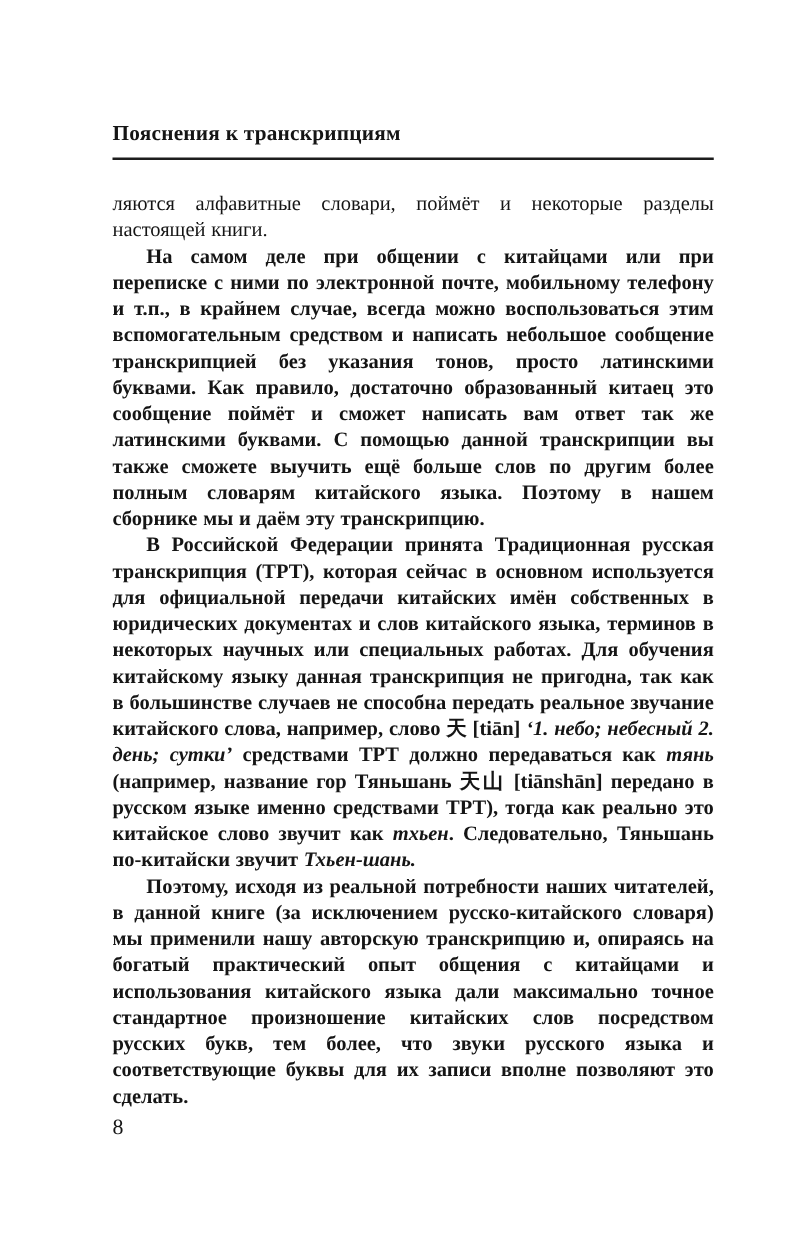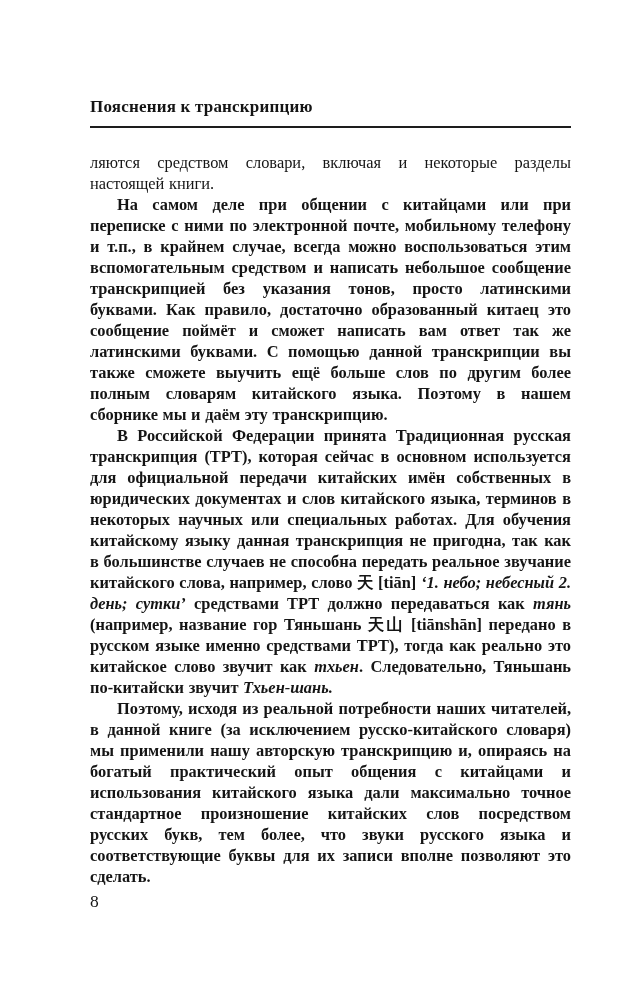--- a/index.html
+++ b/index.html
@@ -54,22 +54,22 @@
     left: 90px;
     top: 891px;
     font-size: 17.5px;
   }
 </style>
 </head>
 <body>
 
 <div class="page">
   <div class="content">
-    <div class="running-head">Пояснения к транскрипцию</div>
+    <div class="running-head">Пояснения к транскрипциям</div>
     <div class="body-text">
-        <p><span>ляются средством словари, включая и некоторые разделы настоящей книги.</span></p>
+        <p><span>ляются алфавитные словари, поймёт и некоторые разделы настоящей книги.</span></p>
         <p class="indent"><span>На самом деле при общении с китайцами или при переписке с ними по электронной почте, мобильному телефону и т.п., в крайнем случае, всегда можно воспользоваться этим вспомогательным средством и написать небольшое сообщение транскрипцией без указания тонов, просто латинскими буквами. Как правило, достаточно образованный китаец это сообщение поймёт и сможет написать вам ответ так же латинскими буквами. С помощью данной транскрипции вы также сможете выучить ещё больше слов по другим более полным словарям китайского языка. Поэтому в нашем сборнике мы и даём эту транскрипцию.</span></p>
         <p class="indent"><span>В Российской Федерации принята Традиционная русская транскрипция (ТРТ), которая сейчас в основном используется для официальной передачи китайских имён собственных в юридических документах и слов китайского языка, терминов в некоторых научных или специальных работах. Для обучения китайскому языку данная транскрипция не пригодна, так как в большинстве случаев не способна передать реальное звучание китайского слова, например, слово </span><span class="cjk">天</span><span> [tiān] </span><span class="italic">‘1. небо; небесный 2. день; сутки’</span><span> средствами ТРТ должно передаваться как </span><span class="italic">тянь</span><span> (например, название гор Тяньшань </span><span class="cjk">天山</span><span> [tiānshān] передано в русском языке именно средствами ТРТ), тогда как реально это китайское слово звучит как </span><span class="italic">тхьен</span><span>. Следовательно, Тяньшань по-китайски звучит </span><span class="italic">Тхьен-шань.</span></p>
         <p class="indent"><span>Поэтому, исходя из реальной потребности наших читателей, в данной книге (за исключением русско-китайского словаря) мы применили нашу авторскую транскрипцию и, опираясь на богатый практический опыт общения с китайцами и использования китайского языка дали максимально точное стандартное произношение китайских слов посредством русских букв, тем более, что звуки русского языка и соответствующие буквы для их записи вполне позволяют это сделать.</span></p>
       </div>
   </div>
   <div class="page-number">8</div>
 </div>
 
 </body></html>

